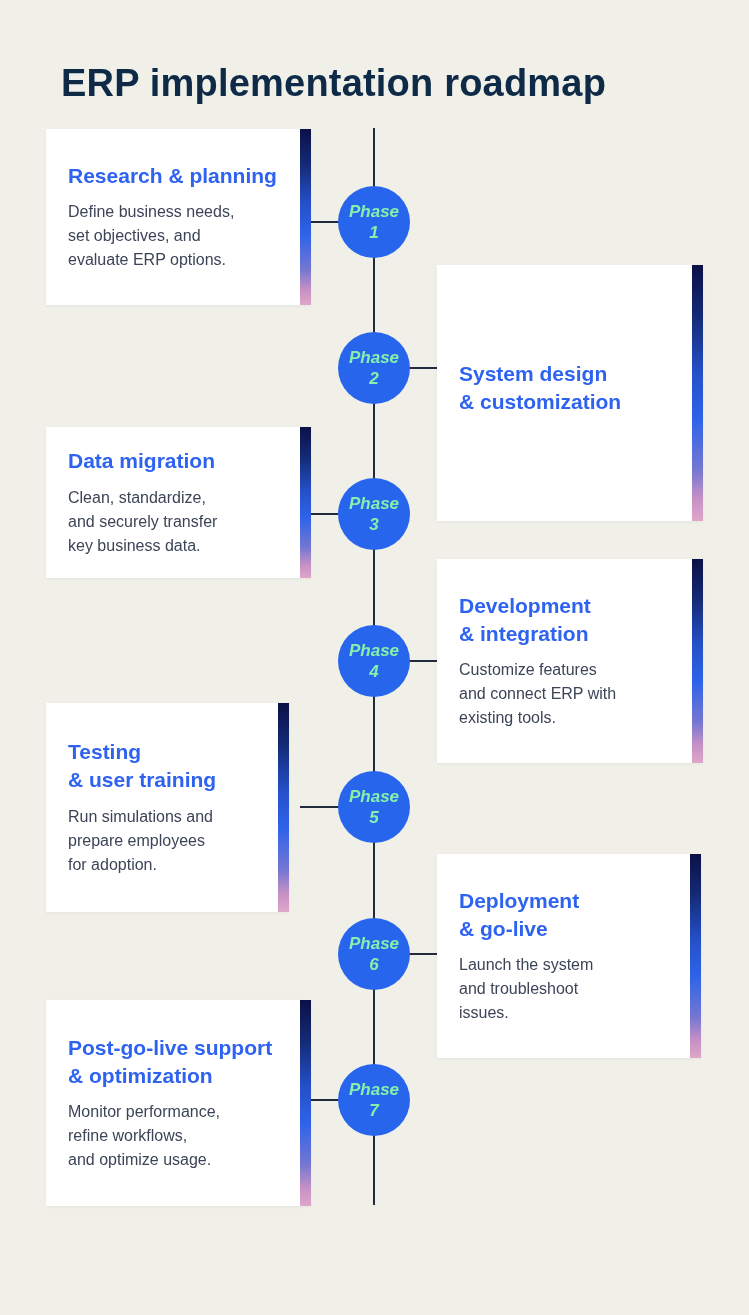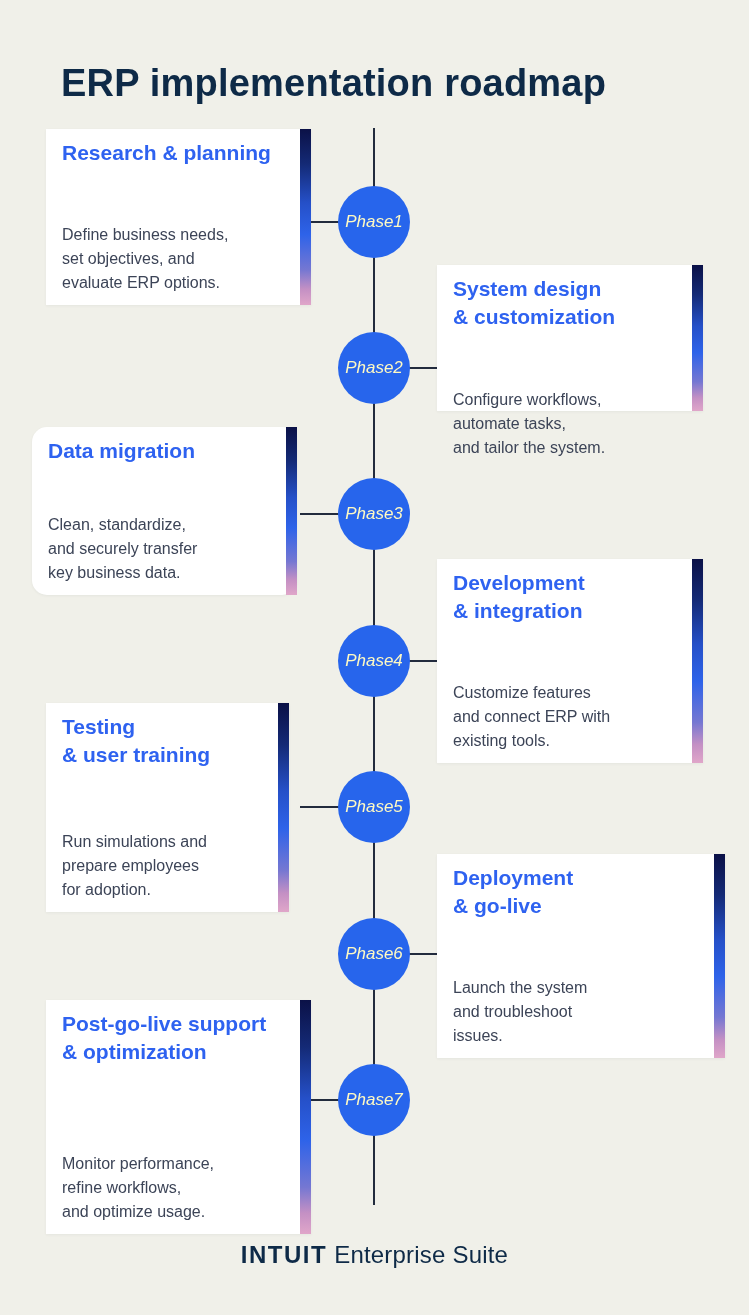--- a/index.html
+++ b/index.html
@@ -25,51 +25,51 @@
   .k1{top:221px;left:300px;width:74px;}
   .k2{top:367px;left:374px;width:66px;}
   .k3{top:513px;left:300px;width:74px;}
   .k4{top:660px;left:374px;width:66px;}
   .k5{top:806px;left:300px;width:74px;}
   .k6{top:953px;left:374px;width:66px;}
   .k7{top:1099px;left:300px;width:74px;}
   .card{
     position:absolute;background:#FFFFFF;
     box-shadow:0 1px 3px rgba(20,30,60,0.05);
-    display:flex;flex-direction:column;justify-content:space-between;
-    padding:10px 24px 10px 16px;box-sizing:border-box;
+    display:flex;flex-direction:column;justify-content:center;
+    padding:10px 24px 10px 22px;box-sizing:border-box;
   }
   .card .grad-bar{
     position:absolute;right:0;top:0;bottom:0;width:11px;
     background:linear-gradient(180deg,
       #0B1147 0%, #142A76 20%, #2550C8 42%,
       #2E63E9 60%, #7577D2 80%, #C490C4 91%, #E0A6C9 100%);
   }
   .c1{left:46px;top:129px;width:265px;height:176px;}
-  .c2{left:437px;top:265px;width:266px;height:146px;gap:47px;}
-  .c3{left:32px;top:427px;width:265px;height:168px;border-radius:15px;}
+  .c2{left:437px;top:265px;width:266px;height:256px;gap:47px;}
+  .c3{left:46px;top:427px;width:265px;height:151px;}
   .c4{left:437px;top:559px;width:266px;height:204px;}
   .c5{left:46px;top:703px;width:243px;height:209px;}
-  .c6{left:437px;top:854px;width:288px;height:204px;}
-  .c7{left:46px;top:1000px;width:265px;height:234px;}
+  .c6{left:437px;top:854px;width:264px;height:204px;}
+  .c7{left:46px;top:1000px;width:265px;height:206px;}
   .card-title{
     margin:0 0 11px 0;
     font-size:21px;font-weight:800;line-height:1.32;
     color:#2E62F0;white-space:pre-line;
   }
   .card-body{
     margin:0;
     font-size:16px;font-weight:400;line-height:1.5;
     color:#3C4457;white-space:pre-line;
   }
   .badge{
     position:absolute;width:72px;height:72px;left:338px;border-radius:50%;
-    background:#2765EC;color:#fef9c3;
-    display:flex;flex-direction:row;align-items:center;justify-content:center;
-    font-style:italic;font-size:17px;line-height:1.25;font-weight:400;
+    background:#2765EC;color:#86efac;
+    display:flex;flex-direction:column;align-items:center;justify-content:center;
+    font-style:italic;font-size:17px;line-height:1.25;font-weight:700;
   }
   .b1{top:186px;} .b2{top:332px;} .b3{top:478px;} .b4{top:625px;}
   .b5{top:771px;} .b6{top:918px;} .b7{top:1064px;}
   .footer{
     position:absolute;left:0;top:1241px;width:100%;
     text-align:center;color:#0E2A47;
   }
   .brand{
     font-size:24px;font-weight:800;letter-spacing:1.5px;
   }
@@ -98,23 +98,20 @@
     <h2 class="card-title">Research &amp; planning</h2>
     <p class="card-body">Define business needs,
 set objectives, and
 evaluate ERP options.</p>
     <span class="grad-bar"></span>
   </div>
 
   <div class="card c2">
     <h2 class="card-title">System design
 &amp; customization</h2>
-    <p class="card-body">Configure workflows,
-automate tasks,
-and tailor the system.</p>
     <span class="grad-bar"></span>
   </div>
 
   <div class="card c3">
     <h2 class="card-title">Data migration</h2>
     <p class="card-body">Clean, standardize,
 and securely transfer
 key business data.</p>
     <span class="grad-bar"></span>
   </div>
@@ -177,17 +174,14 @@
   </div>
   <div class="badge b6">
     <span>Phase</span>
     <span>6</span>
   </div>
   <div class="badge b7">
     <span>Phase</span>
     <span>7</span>
   </div>
 
-  <div class="footer">
-    <span class="brand">INTUIT</span><span class="product">Enterprise Suite</span>
-  </div>
 
 </div>
 
 </body></html>

